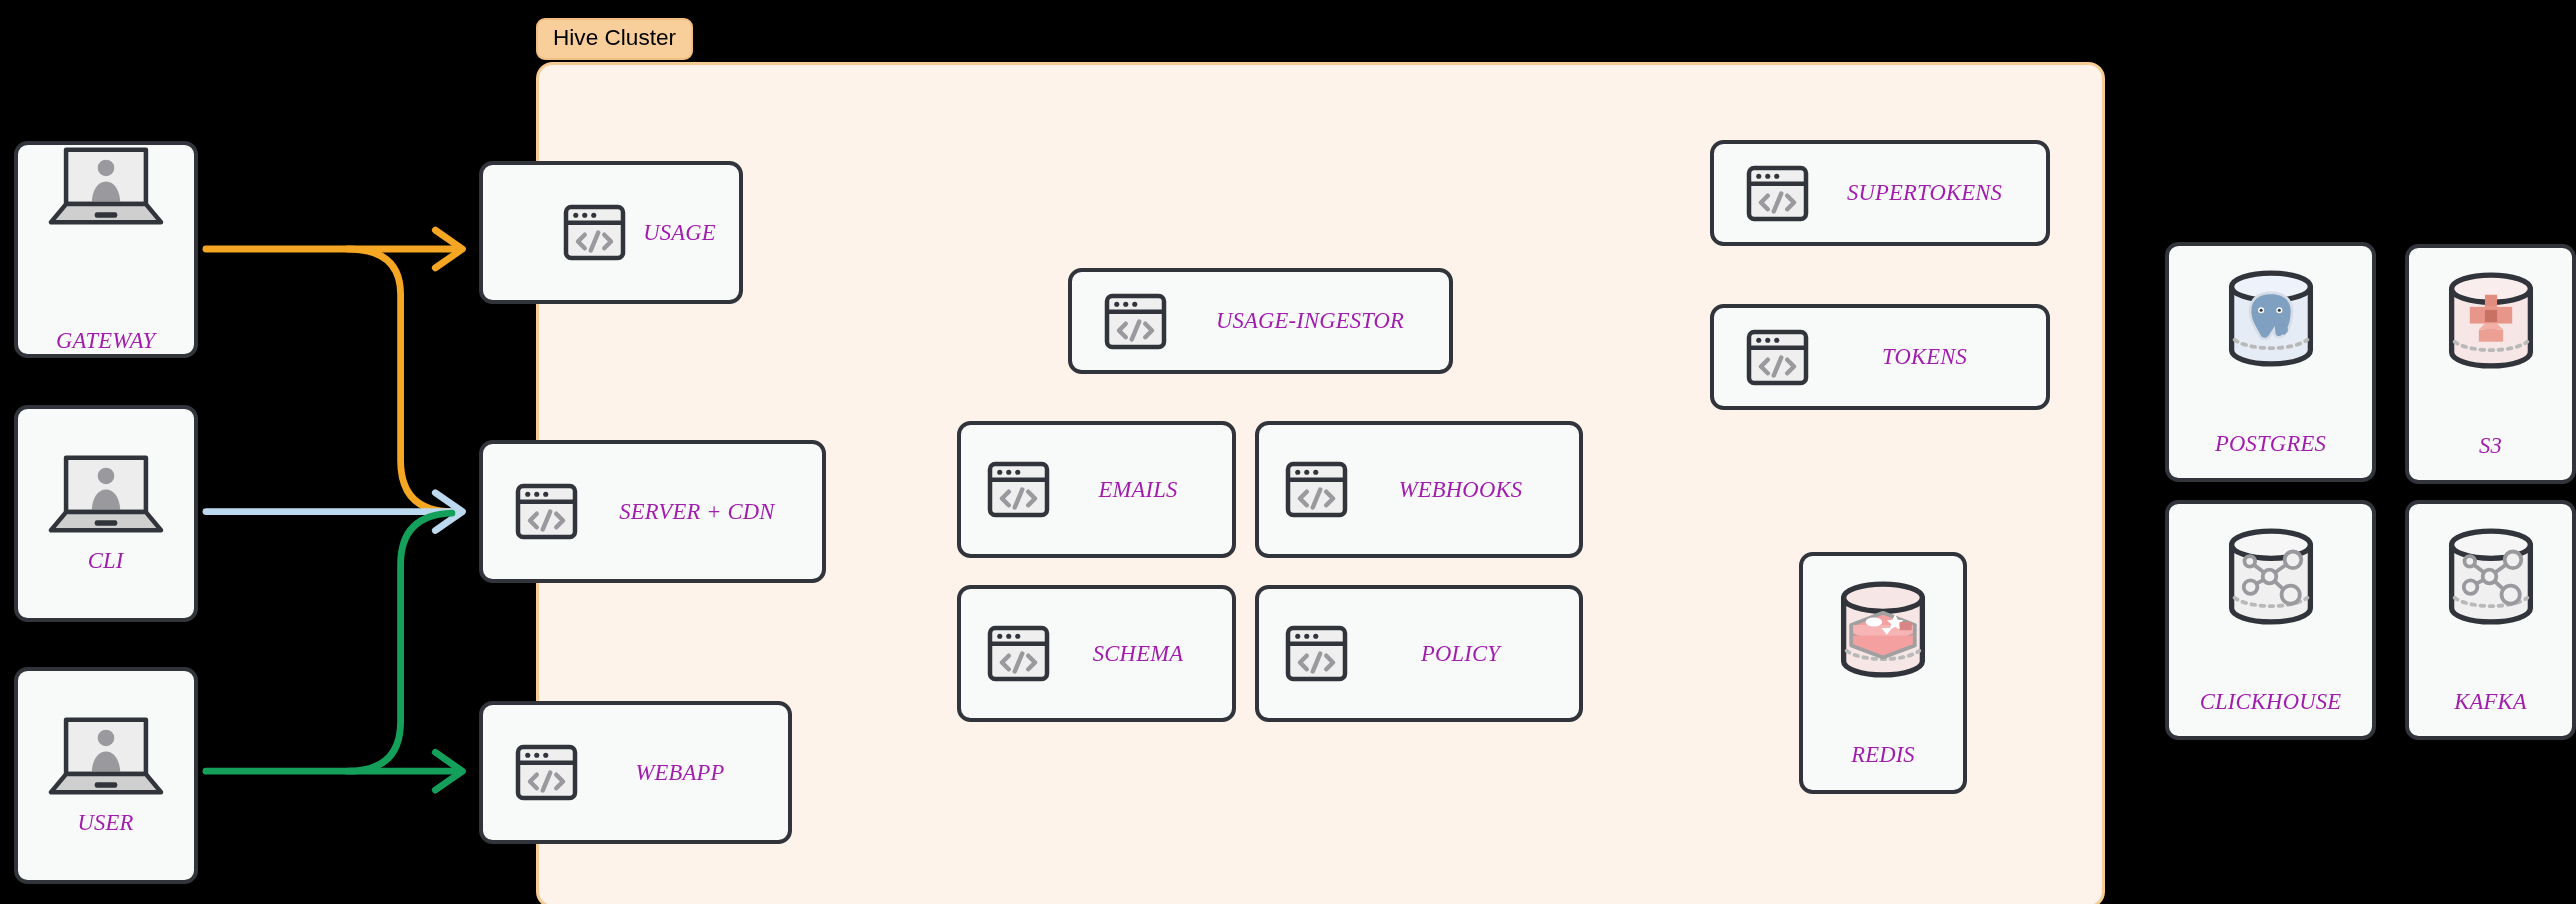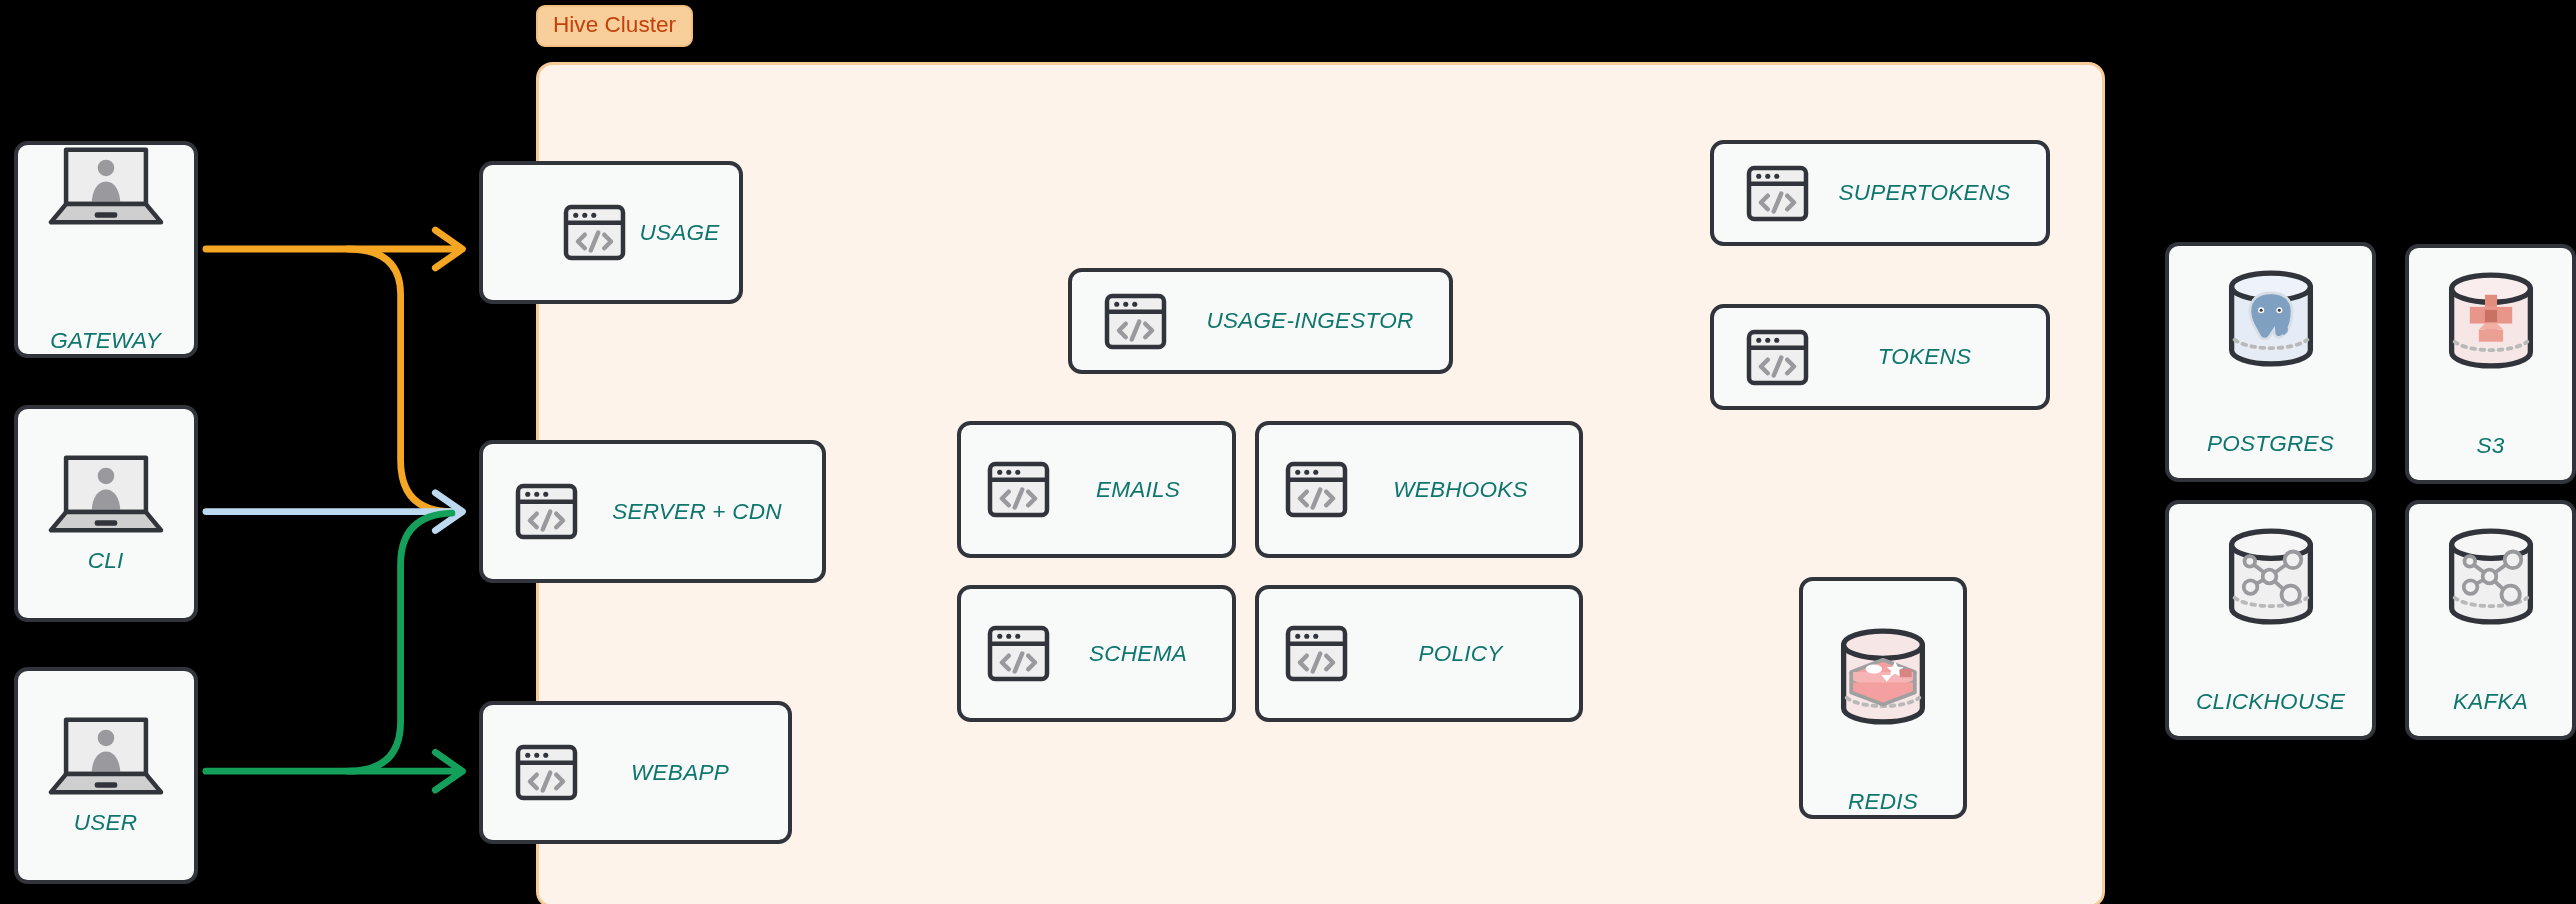--- a/index.html
+++ b/index.html
@@ -27,27 +27,27 @@
     width: 1569px;
     height: 846px;
     background: #FDF3EA;
     border: 3px solid #F6CB96;
     border-radius: 16.6px;
     box-sizing: border-box;
   }
   #cluster-label {
     position: absolute;
     left: 536px;
-    top: 5px;
+    top: 18px;
     background: #F8CE9A;
     border: 2.3px solid #F1BE82;
     border-radius: 9px;
     padding: 6.8px 15px 8.3px 15px;
     font-size: 22.6px;
-    color: #c2410c;
+    color: #000000;
     line-height: 1;
     white-space: nowrap;
     box-sizing: border-box;
   }
 
   
   .node {
     position: absolute;
     background: #F8FAF9;
     border: 4.5px solid #31353B;
@@ -56,23 +56,24 @@
     display: flex;
     align-items: center;
     z-index: 5;
   }
   .node.client {
     flex-direction: column;
     justify-content: center;
   }
   .node .caption {
     font-style: italic;
-    color: #0f766e;
+    color: #a21caf;
     white-space: nowrap;
     letter-spacing: 0.2px;
+    font-family: Liberation Serif, serif;
   }
   .node.client .caption {
     margin-top: 13.6px;
     font-size: 22.6px;
   }
   .node.service .caption {
     font-size: 22.6px;
     flex: 1;
     text-align: center;
     padding-right: 6px;
@@ -307,21 +308,21 @@
         <path d="M4 25 H80" stroke="#31353B" stroke-width="6"></path>
         <circle cx="17" cy="15" r="3.4" fill="#31353B"></circle>
         <circle cx="29" cy="15" r="3.4" fill="#31353B"></circle>
         <circle cx="41" cy="15" r="3.4" fill="#31353B"></circle>
         <path d="M29 41 L20 50 L29 59 M55 41 L64 50 L55 59 M47 38 L37 62" stroke="#9A9A9E" stroke-width="6" fill="none" stroke-linecap="round" stroke-linejoin="round"></path>
       </svg>
     </span>
     <span class="caption">TOKENS</span>
   </div>
 
-  <div class="node store" style="left:1799px; top:577px; width:168px; height:242px;justify-content:flex-end;">
+  <div class="node store" style="left:1799px; top:552px; width:168px; height:242px;">
     <span>
       <svg class="db-icon" viewBox="0 0 140 136">
         <path d="M18 26 V110 a52 18 0 0 0 104 0 V26 Z" fill="#F7E6E6" stroke="#31353B" stroke-width="7" stroke-linejoin="round"></path>
         <ellipse cx="70" cy="26" rx="52" ry="18" fill="#F7E6E6" stroke="#31353B" stroke-width="7"></ellipse>
         <path d="M22 96 a52 18 0 0 0 96 0" stroke="#B9B9B9" stroke-width="5" fill="none" stroke-dasharray="5 7" stroke-linecap="round"></path>
         <g>
           <path d="M70 46 L112 62 L70 78 L28 62 Z" fill="#F5A0A0" stroke="#A0A0A0" stroke-width="5" stroke-linejoin="round"></path>
           <path d="M28 62 v13 L70 91 L112 75 V62" fill="#F7B4B4" stroke="#A0A0A0" stroke-width="5" stroke-linejoin="round"></path>
           <path d="M28 76 v13 L70 105 L112 89 V76" fill="#F5A0A0" stroke="#A0A0A0" stroke-width="5" stroke-linejoin="round"></path>
           <ellipse cx="58" cy="58" rx="11" ry="6" fill="#FFFFFF"></ellipse>

